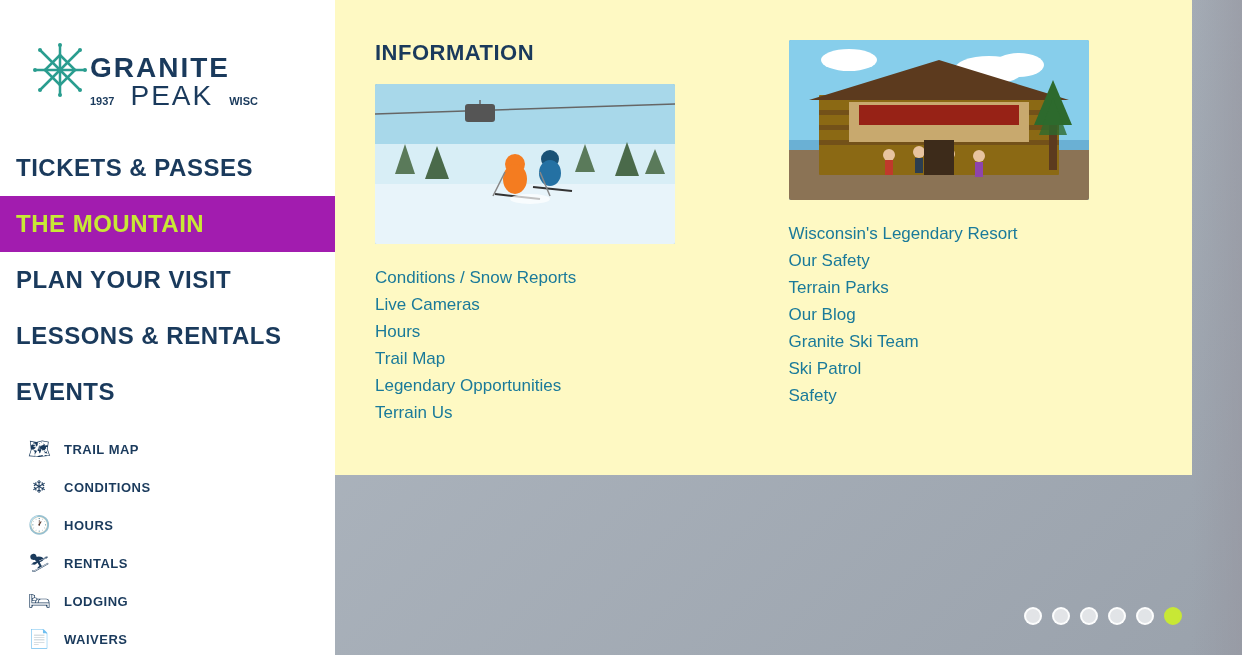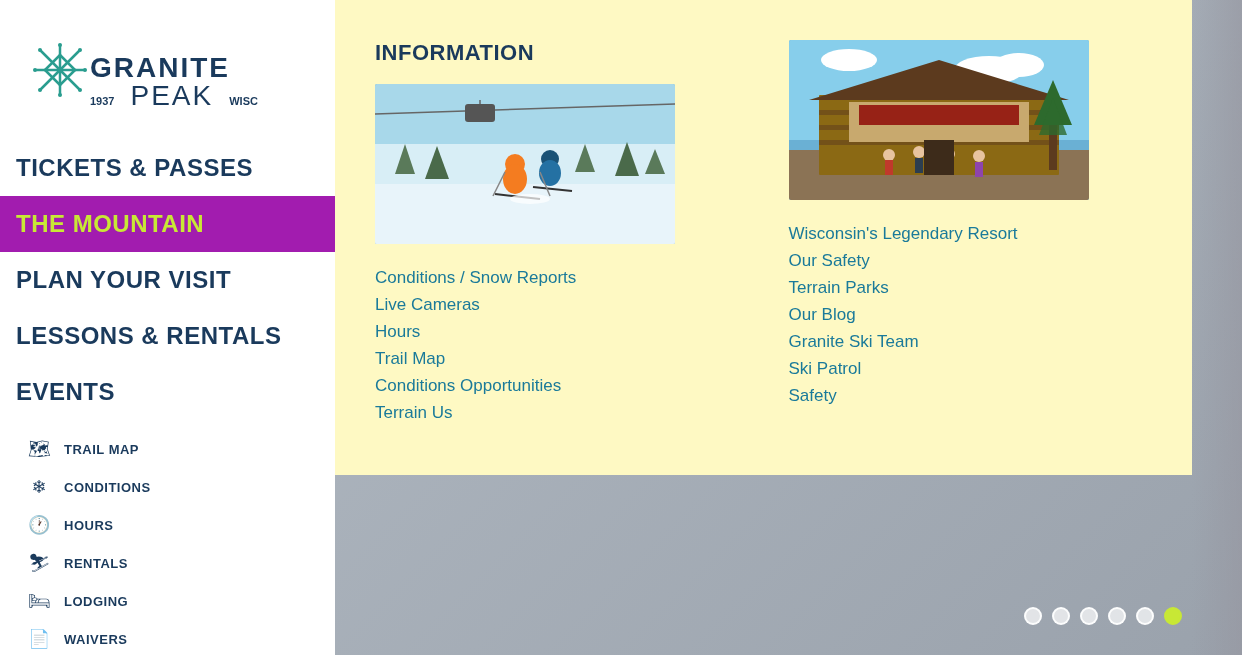--- a/index.html
+++ b/index.html
@@ -349,21 +349,21 @@
 
           <ellipse cx="155" cy="115" rx="20" ry="5" fill="rgba(255,255,255,0.7)"></ellipse>
         </svg>
       </div>
 
       <div class="dropdown-links">
         <a class="dropdown-link">Conditions / Snow Reports</a>
         <a class="dropdown-link">Live Cameras</a>
         <a class="dropdown-link">Hours</a>
         <a class="dropdown-link">Trail Map</a>
-        <a class="dropdown-link">Conditions Opportunities</a>
+        <a class="dropdown-link">Legendary Opportunities</a>
         <a class="dropdown-link">Terrain Us</a>
       </div>
     </div>
 
     <div class="dropdown-column">
 
       <div class="dropdown-image">
         <svg width="300" height="160" viewBox="0 0 300 160" xmlns="http://www.w3.org/2000/svg">
 
           <rect width="300" height="100" fill="#87ceeb"></rect>

